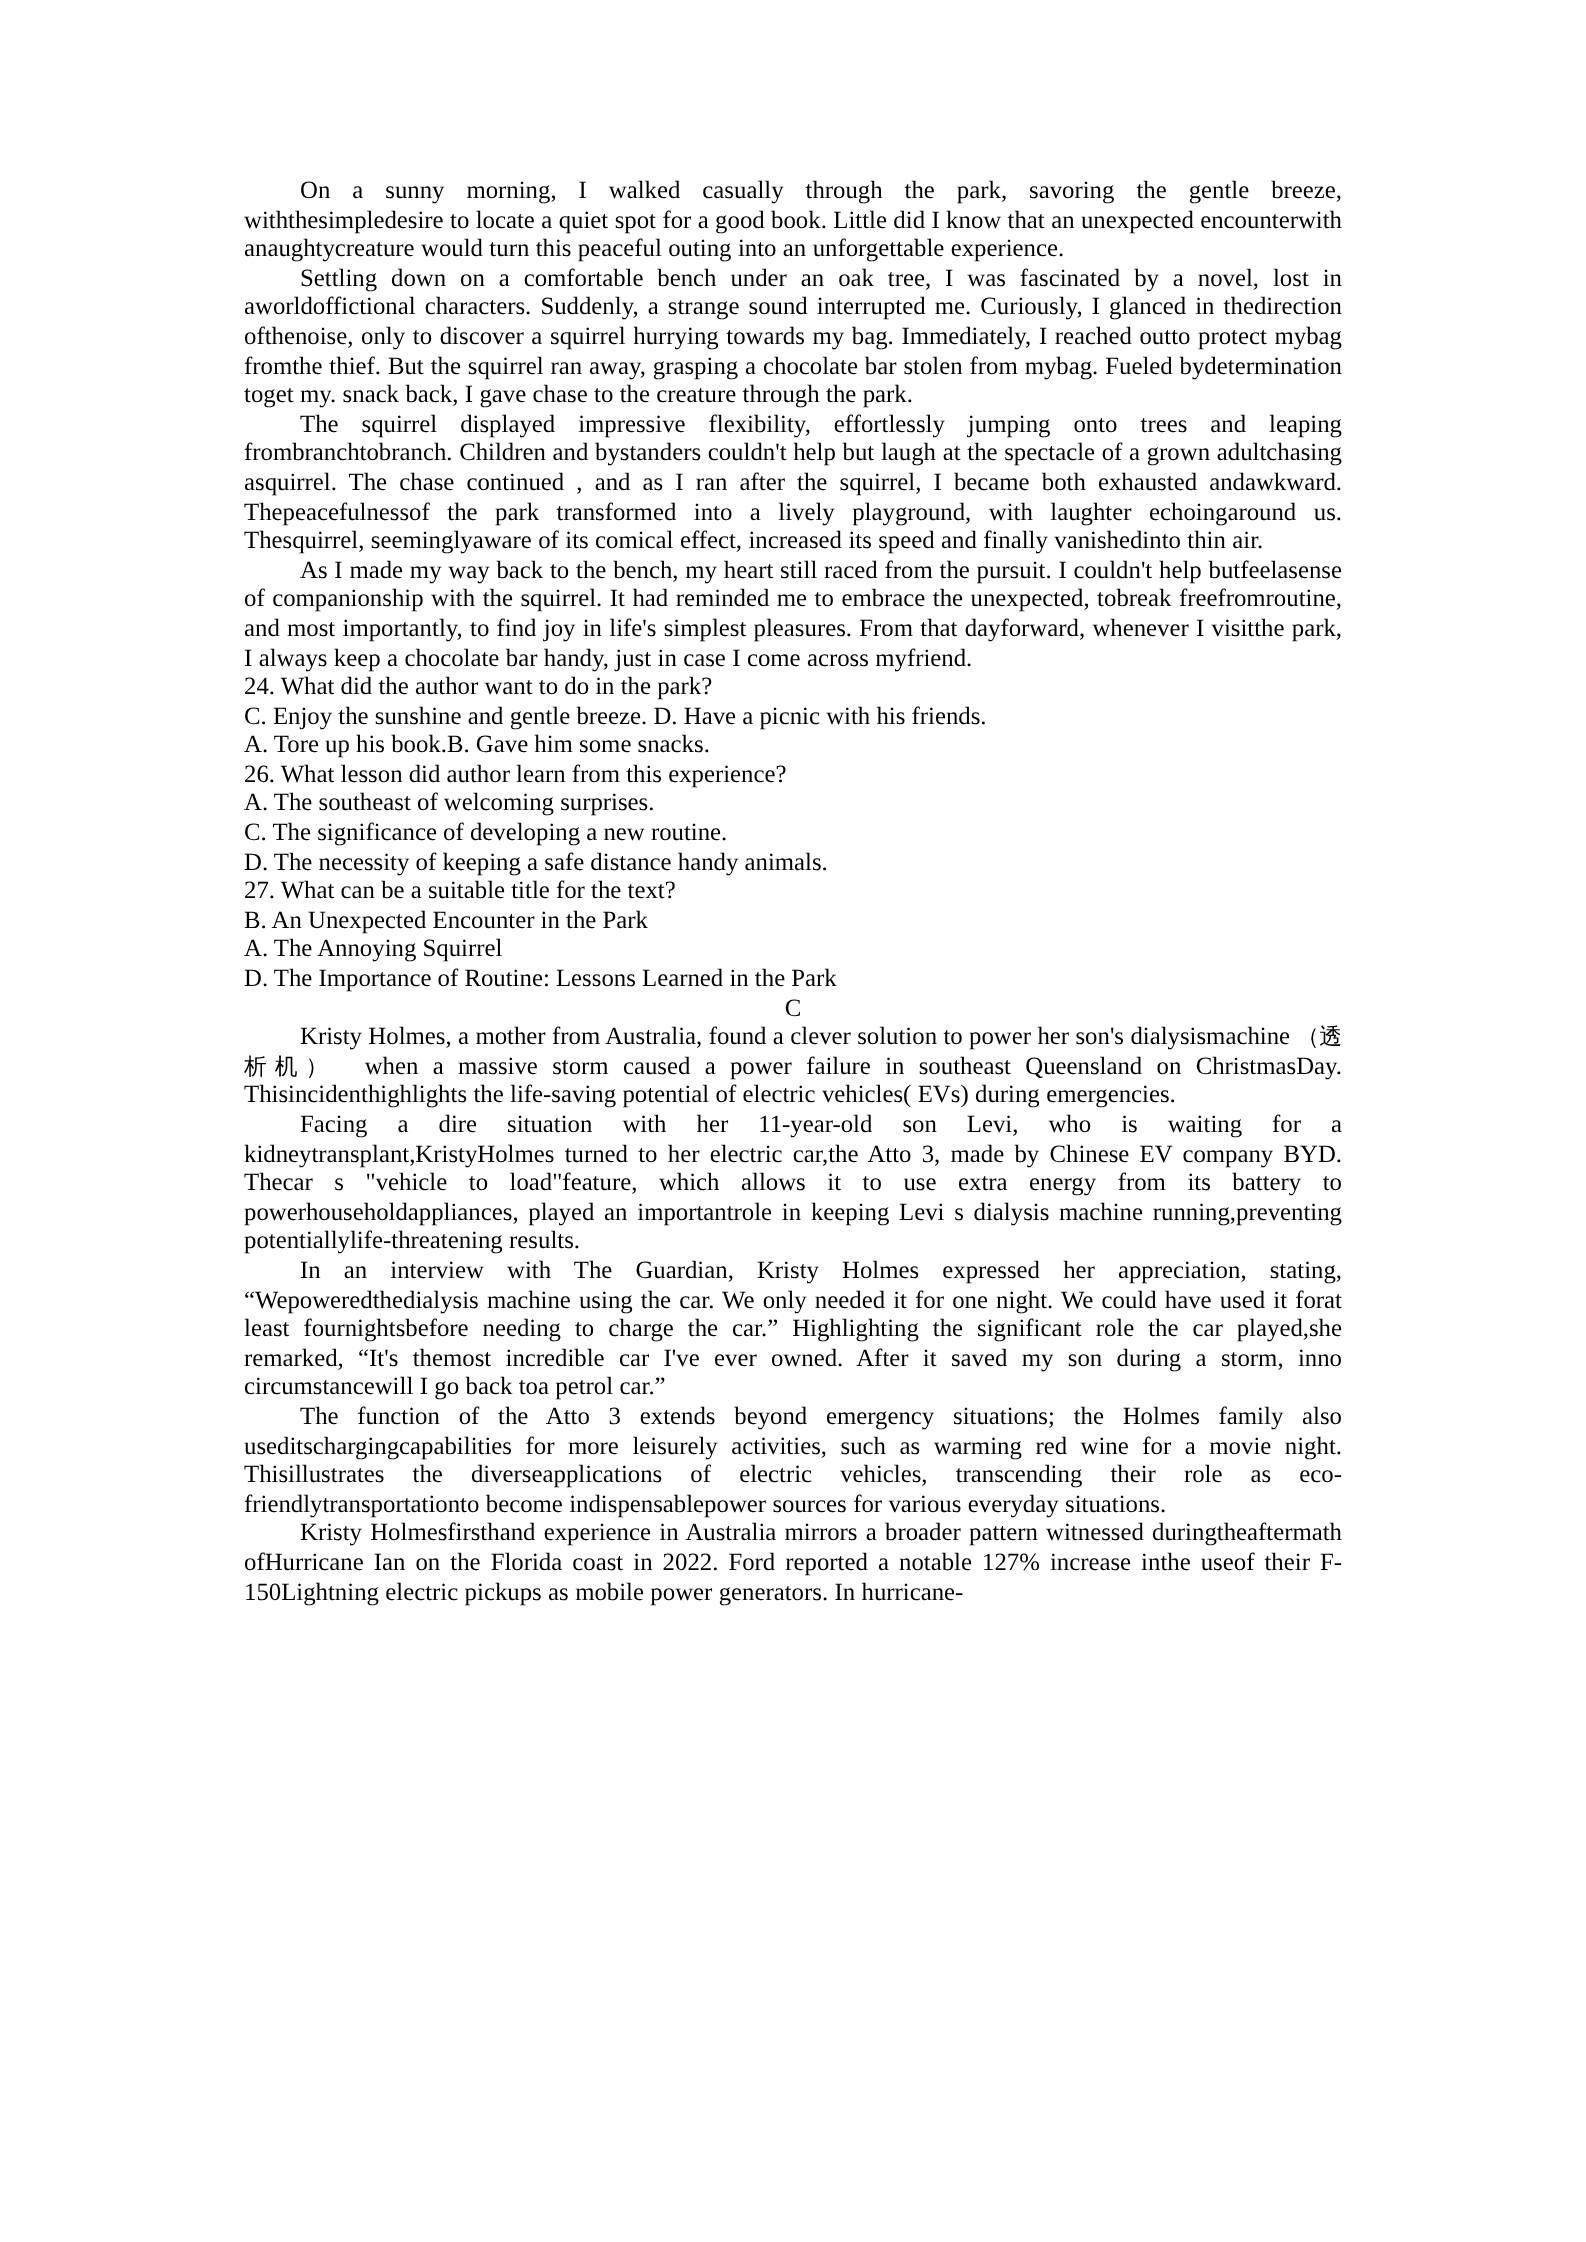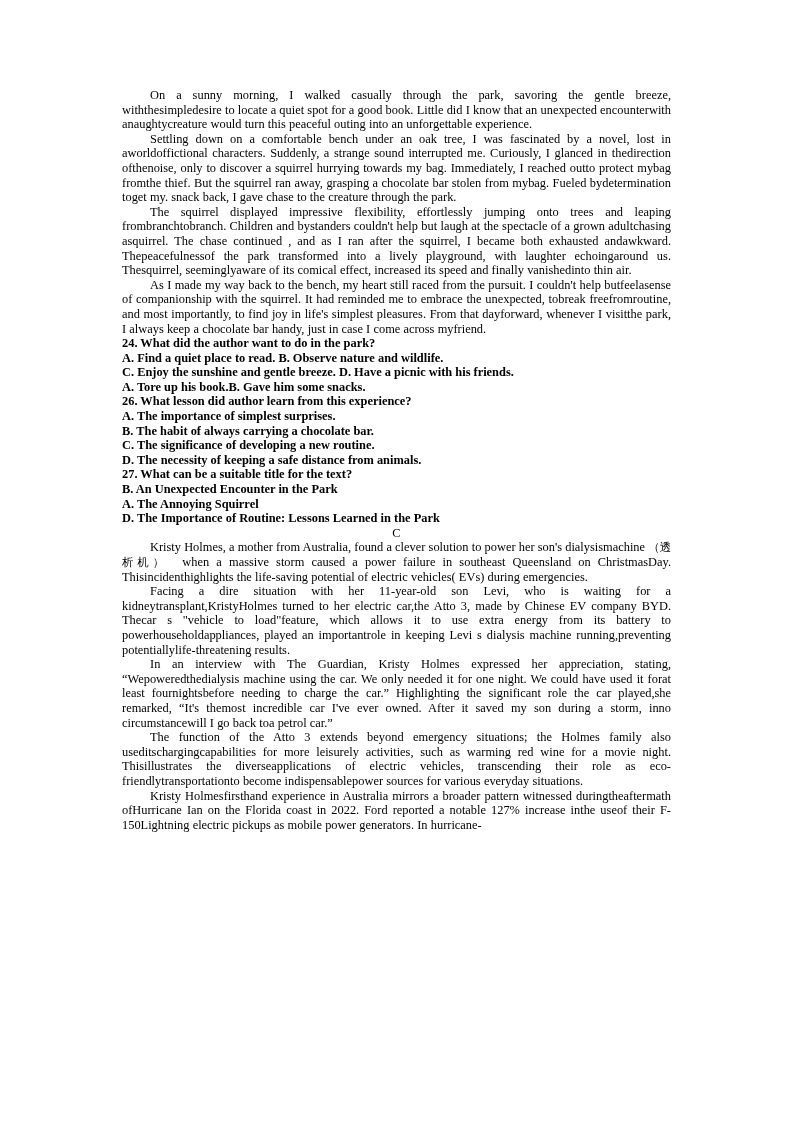--- a/index.html
+++ b/index.html
@@ -54,54 +54,51 @@
     margin: 0;
     padding: 0;
     font-size: 12.4px;
     line-height: 14.6px;
     text-align: center;
     text-indent: 0;
   }
   .qblock {
     margin: 0;
     padding: 0;
-    font-weight: bold;
   }
   .cjk {
     font-family: "DejaVu Sans", "Liberation Sans", sans-serif;
     font-size: 11.4px;
   }
 </style>
 </head>
 <body>
 
 <div class="page">
   <div class="content">
 
     <p class="para">On a sunny morning, I walked casually through the park, savoring the gentle breeze, withthesimpledesire to locate a quiet spot for a good book. Little did I know that an unexpected encounterwith anaughtycreature would turn this peaceful outing into an unforgettable experience.</p>
     <p class="para">Settling down on a comfortable bench under an oak tree, I was fascinated by a novel, lost in aworldoffictional characters. Suddenly, a strange sound interrupted me. Curiously, I glanced in thedirection ofthenoise, only to discover a squirrel hurrying towards my bag. Immediately, I reached outto protect mybag fromthe thief. But the squirrel ran away, grasping a chocolate bar stolen from mybag. Fueled bydetermination toget my. snack back, I gave chase to the creature through the park.</p>
     <p class="para">The squirrel displayed impressive flexibility, effortlessly jumping onto trees and leaping frombranchtobranch. Children and bystanders couldn't help but laugh at the spectacle of a grown adultchasing asquirrel. The chase continued , and as I ran after the squirrel, I became both exhausted andawkward. Thepeacefulnessof the park transformed into a lively playground, with laughter echoingaround us. Thesquirrel, seeminglyaware of its comical effect, increased its speed and finally vanishedinto thin air.</p>
     <p class="para">As I made my way back to the bench, my heart still raced from the pursuit. I couldn't help butfeelasense of companionship with the squirrel. It had reminded me to embrace the unexpected, tobreak freefromroutine, and most importantly, to find joy in life's simplest pleasures. From that dayforward, whenever I visitthe park, I always keep a chocolate bar handy, just in case I come across myfriend.</p>
 
     <div class="qblock">
       <p class="line">24. What did the author want to do in the park?</p>
-      <p class="line">A. Find a quiet place to read. B.  Observe nature and wildlife.</p>
       <p class="line">C. Enjoy the sunshine and gentle breeze. D. Have a picnic with his friends.</p>
     </div>
 
     <div class="qblock">
       <p class="line">A.  Tore up his book.B.  Gave him some snacks.</p>
     </div>
 
     <div class="qblock">
       <p class="line">26. What lesson did author learn from this experience?</p>
-      <p class="line">A.  The importance of simplest surprises.</p>
-      <p class="line">B.  The habit of always carrying a chocolate bar.</p>
+      <p class="line">A.  The southeast of welcoming surprises.</p>
       <p class="line">C.  The significance of developing a new routine.</p>
-      <p class="line">D.  The necessity of keeping a safe distance from animals.</p>
+      <p class="line">D.  The necessity of keeping a safe distance handy animals.</p>
     </div>
 
     <div class="qblock">
       <p class="line">27. What can be a suitable title for the text?</p>
       <p class="line">B. An Unexpected Encounter in the Park</p>
       <p class="line">A.  The Annoying  Squirrel</p>
       <p class="line">D.  The Importance of Routine:  Lessons Learned in the Park</p>
     </div>
 
     <p class="center">C</p>

